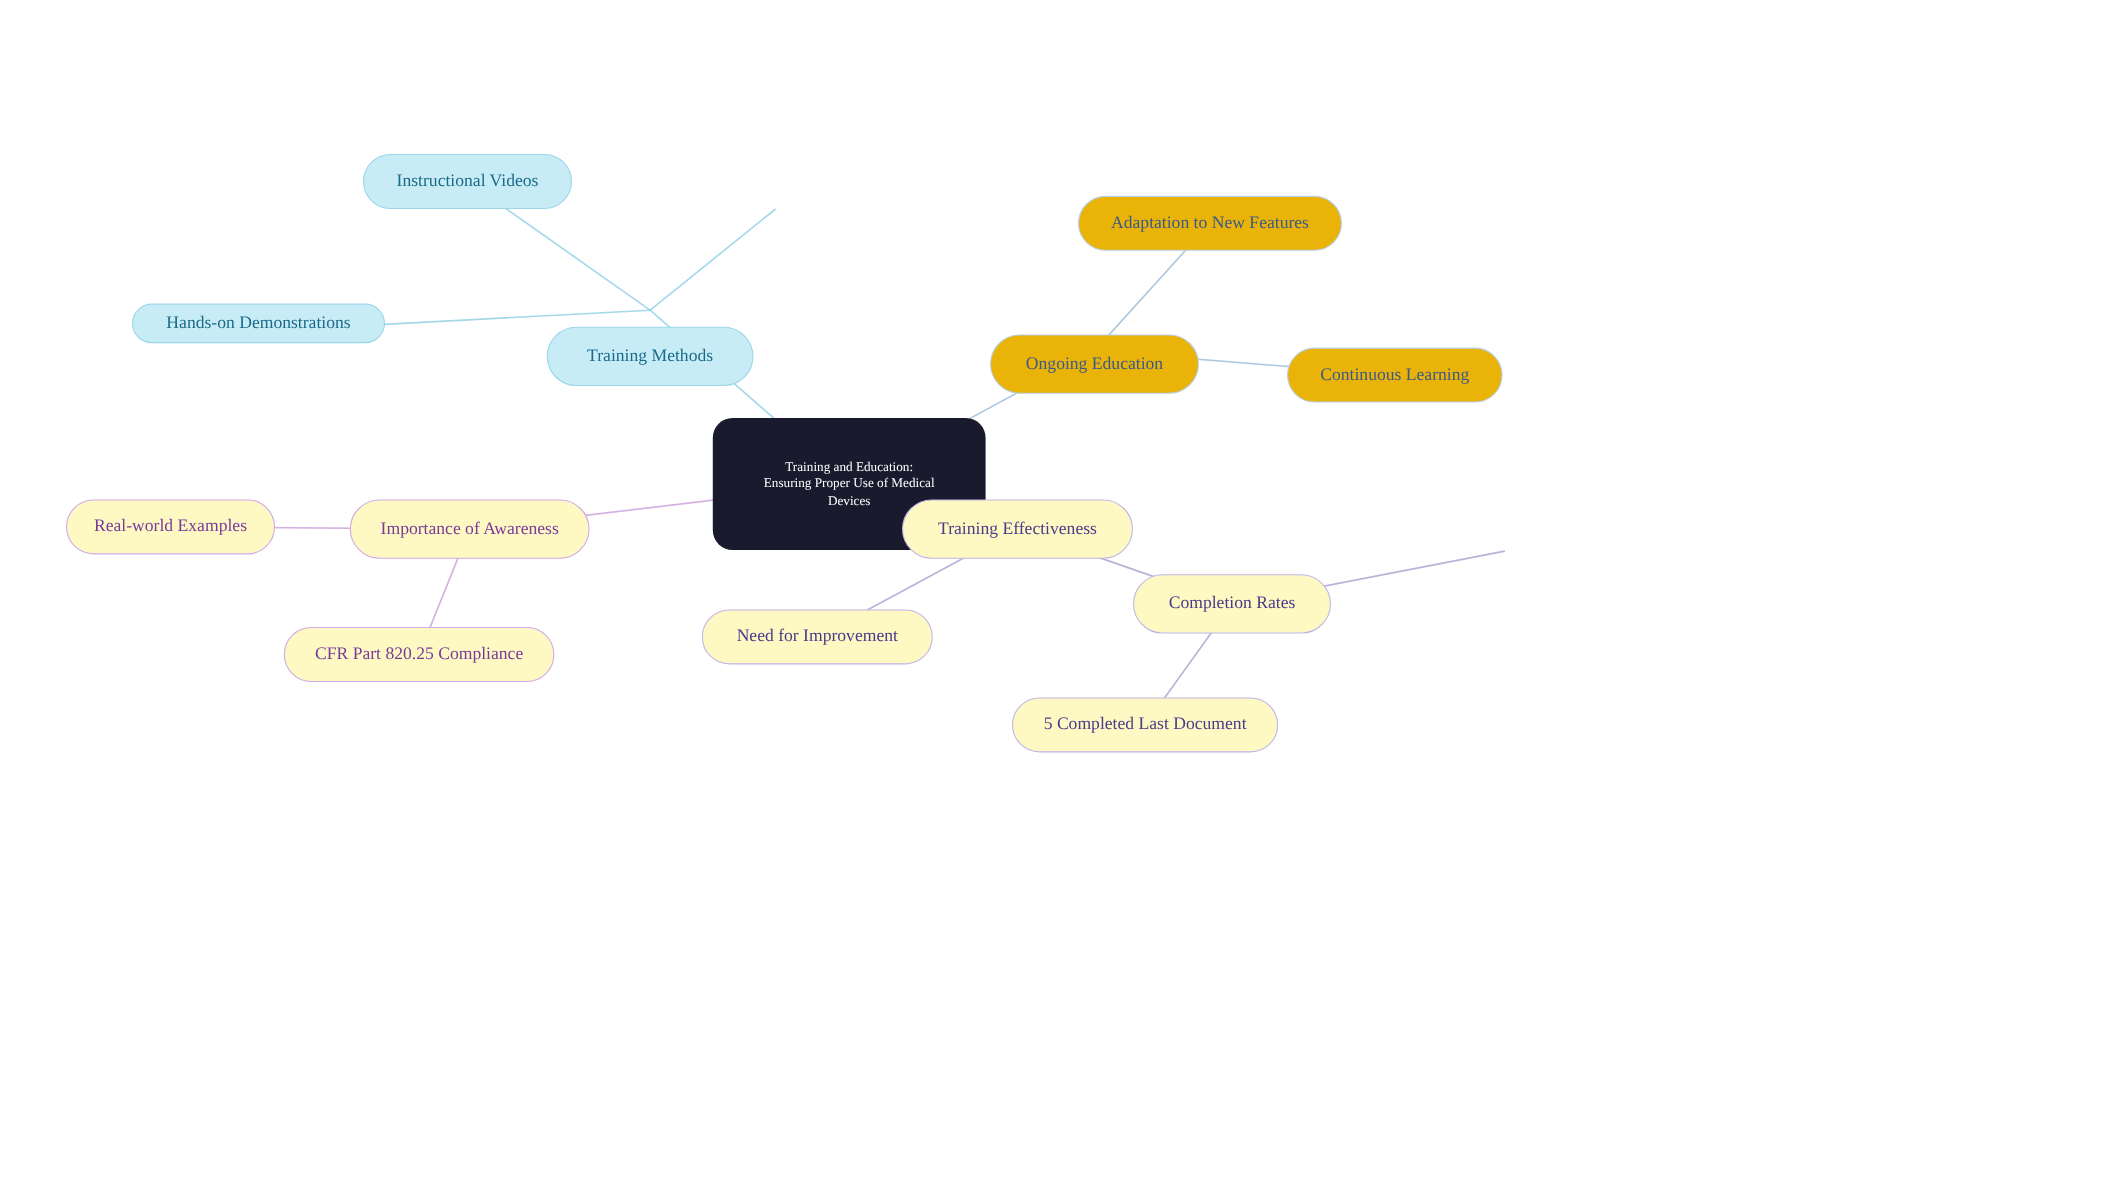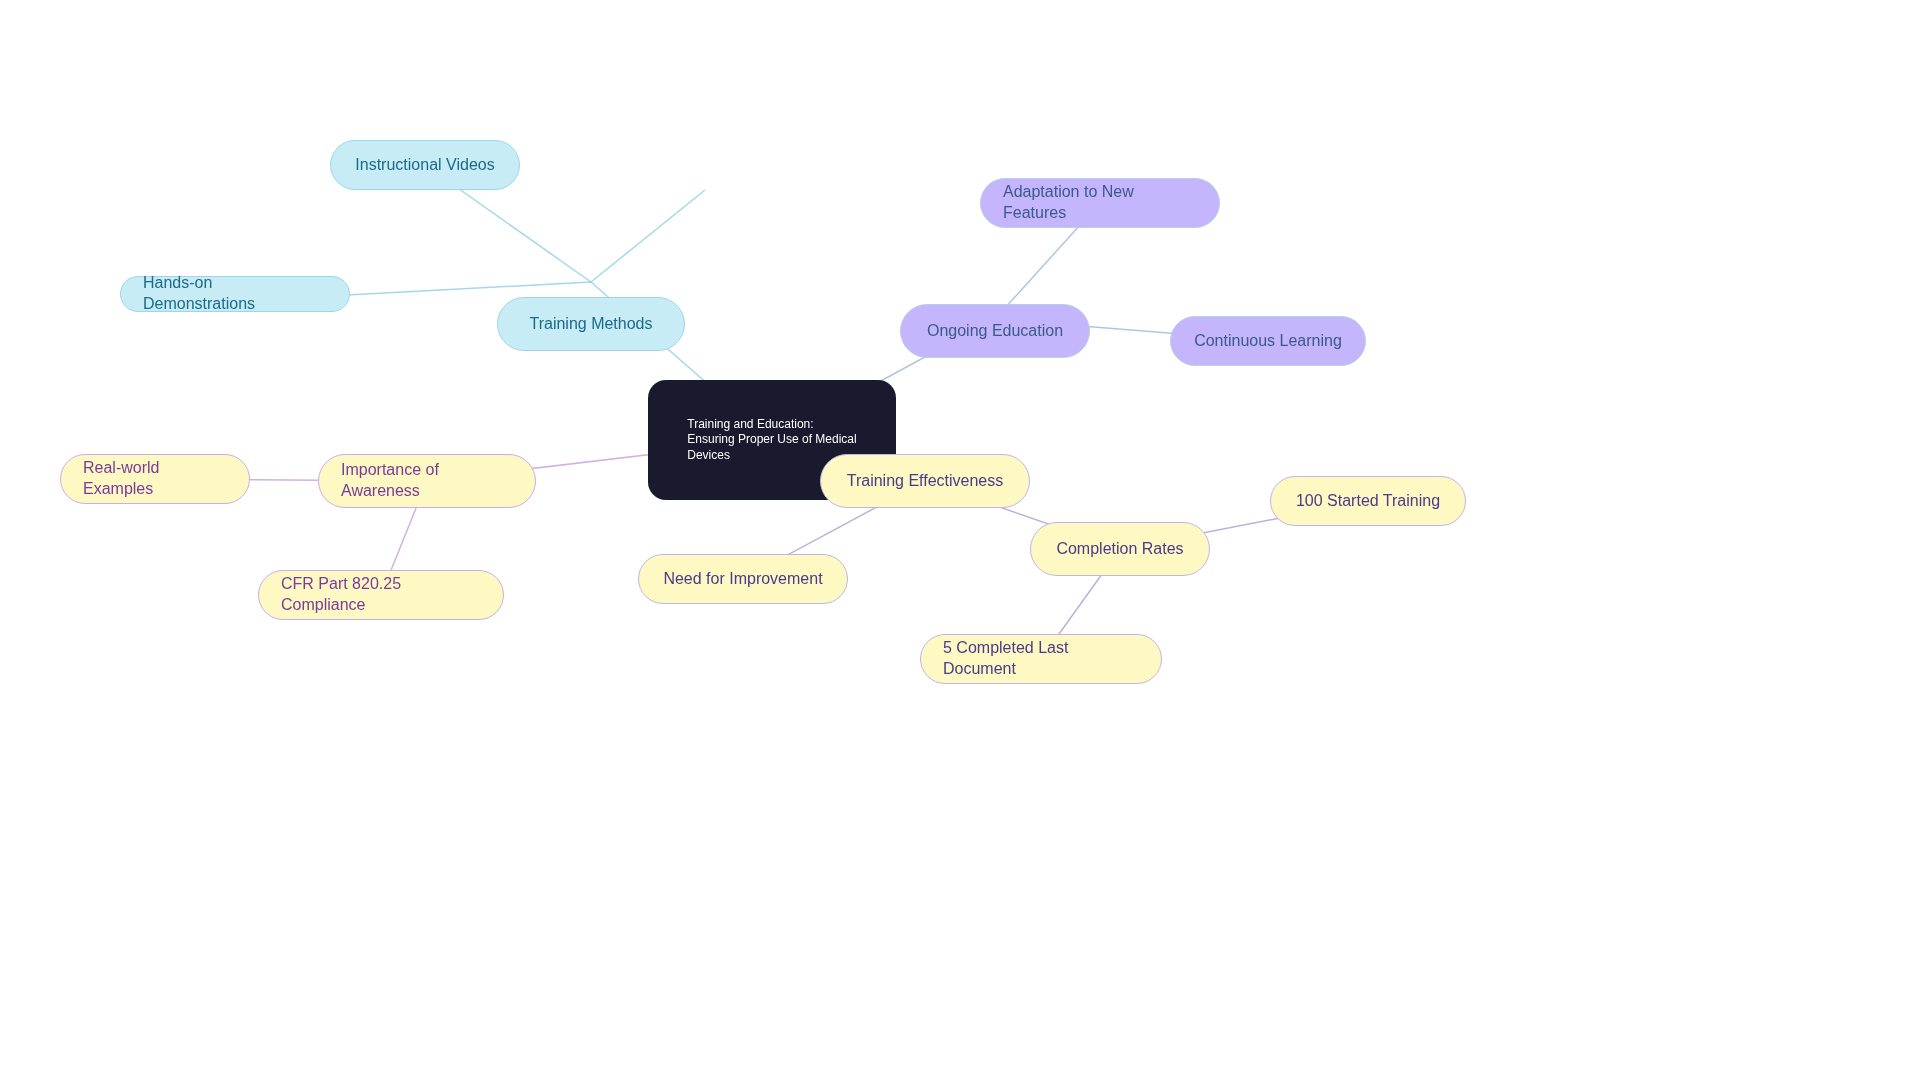--- a/index.html
+++ b/index.html
@@ -21,44 +21,46 @@
       top: 0; left: 0;
       width: 1920px;
       height: 1083px;
       pointer-events: none;
     }
     .node {
       position: absolute;
       display: flex;
       align-items: center;
       justify-content: center;
+      text-align: center;
       border-radius: 50px;
       padding: 12px 22px;
       font-size: 16px;
       line-height: 1.3;
       cursor: pointer;
       white-space: pre-line;
+      font-family: Liberation Serif, serif;
     }
     .node-center {
       background: #1a1a2e;
       color: #ffffff;
       border-radius: 18px;
       font-size: 12px;
       font-weight: 500;
       padding: 24px 28px;
       width: 248px;
       height: 120px;
     }
     .node-cyan {
       background: #c8ecf5;
       color: #1a6a8a;
       border: 1.5px solid #9dd6ea;
     }
     .node-blue-light {
-      background: #c4b5fd;
+      background: #eab308;
       color: #3a5a8a;
       border: 1.5px solid #b8cfe8;
     }
     .node-purple-light {
       background: #fef9c3;
       color: #7a3a9a;
       border: 1.5px solid #d0aae8;
     }
     .node-lavender {
       background: #fef9c3;
@@ -95,15 +97,14 @@
     <div class="node node-cyan" style="left: 120px; top: 276px; width: 230px; height: 36px;">Hands-on Demonstrations</div>
     <div class="node node-blue-light" style="left: 900px; top: 304px; width: 190px; height: 54px;">Ongoing Education</div>
     <div class="node node-blue-light" style="left: 980px; top: 178px; width: 240px; height: 50px;">Adaptation to New Features</div>
     <div class="node node-blue-light" style="left: 1170px; top: 316px; width: 196px; height: 50px;">Continuous Learning</div>
     <div class="node node-purple-light" style="left: 318px; top: 454px; width: 218px; height: 54px;">Importance of Awareness</div>
     <div class="node node-purple-light" style="left: 60px; top: 454px; width: 190px; height: 50px;">Real-world Examples</div>
     <div class="node node-purple-light" style="left: 258px; top: 570px; width: 246px; height: 50px;">CFR Part 820.25 Compliance</div>
     <div class="node node-lavender" style="left: 820px; top: 454px; width: 210px; height: 54px;">Training Effectiveness</div>
     <div class="node node-lavender" style="left: 638px; top: 554px; width: 210px; height: 50px;">Need for Improvement</div>
     <div class="node node-lavender" style="left: 1030px; top: 522px; width: 180px; height: 54px;">Completion Rates</div>
-    <div class="node node-lavender" style="left: 1270px; top: 476px; width: 196px; height: 50px;">100 Started Training</div>
     <div class="node node-lavender" style="left: 920px; top: 634px; width: 242px; height: 50px;">5 Completed Last Document</div>
   </div>
 
 </body></html>

